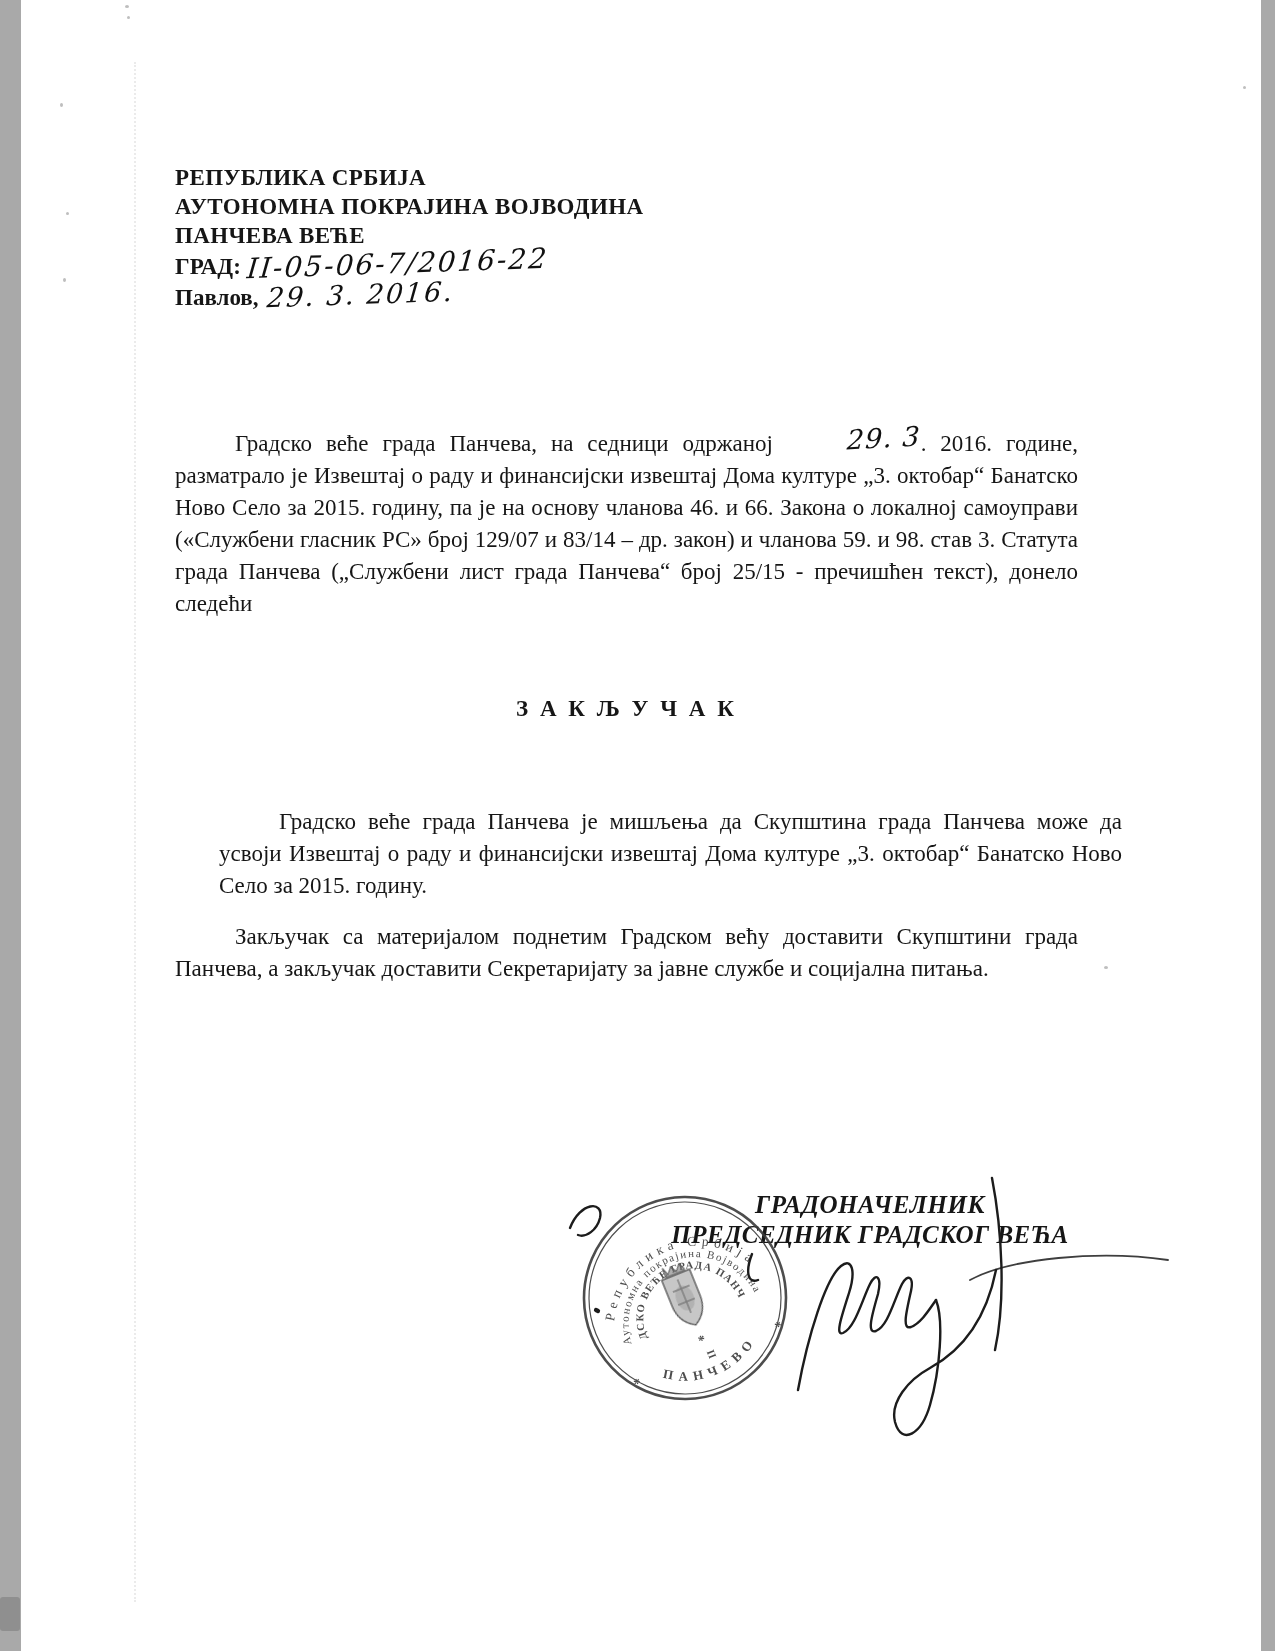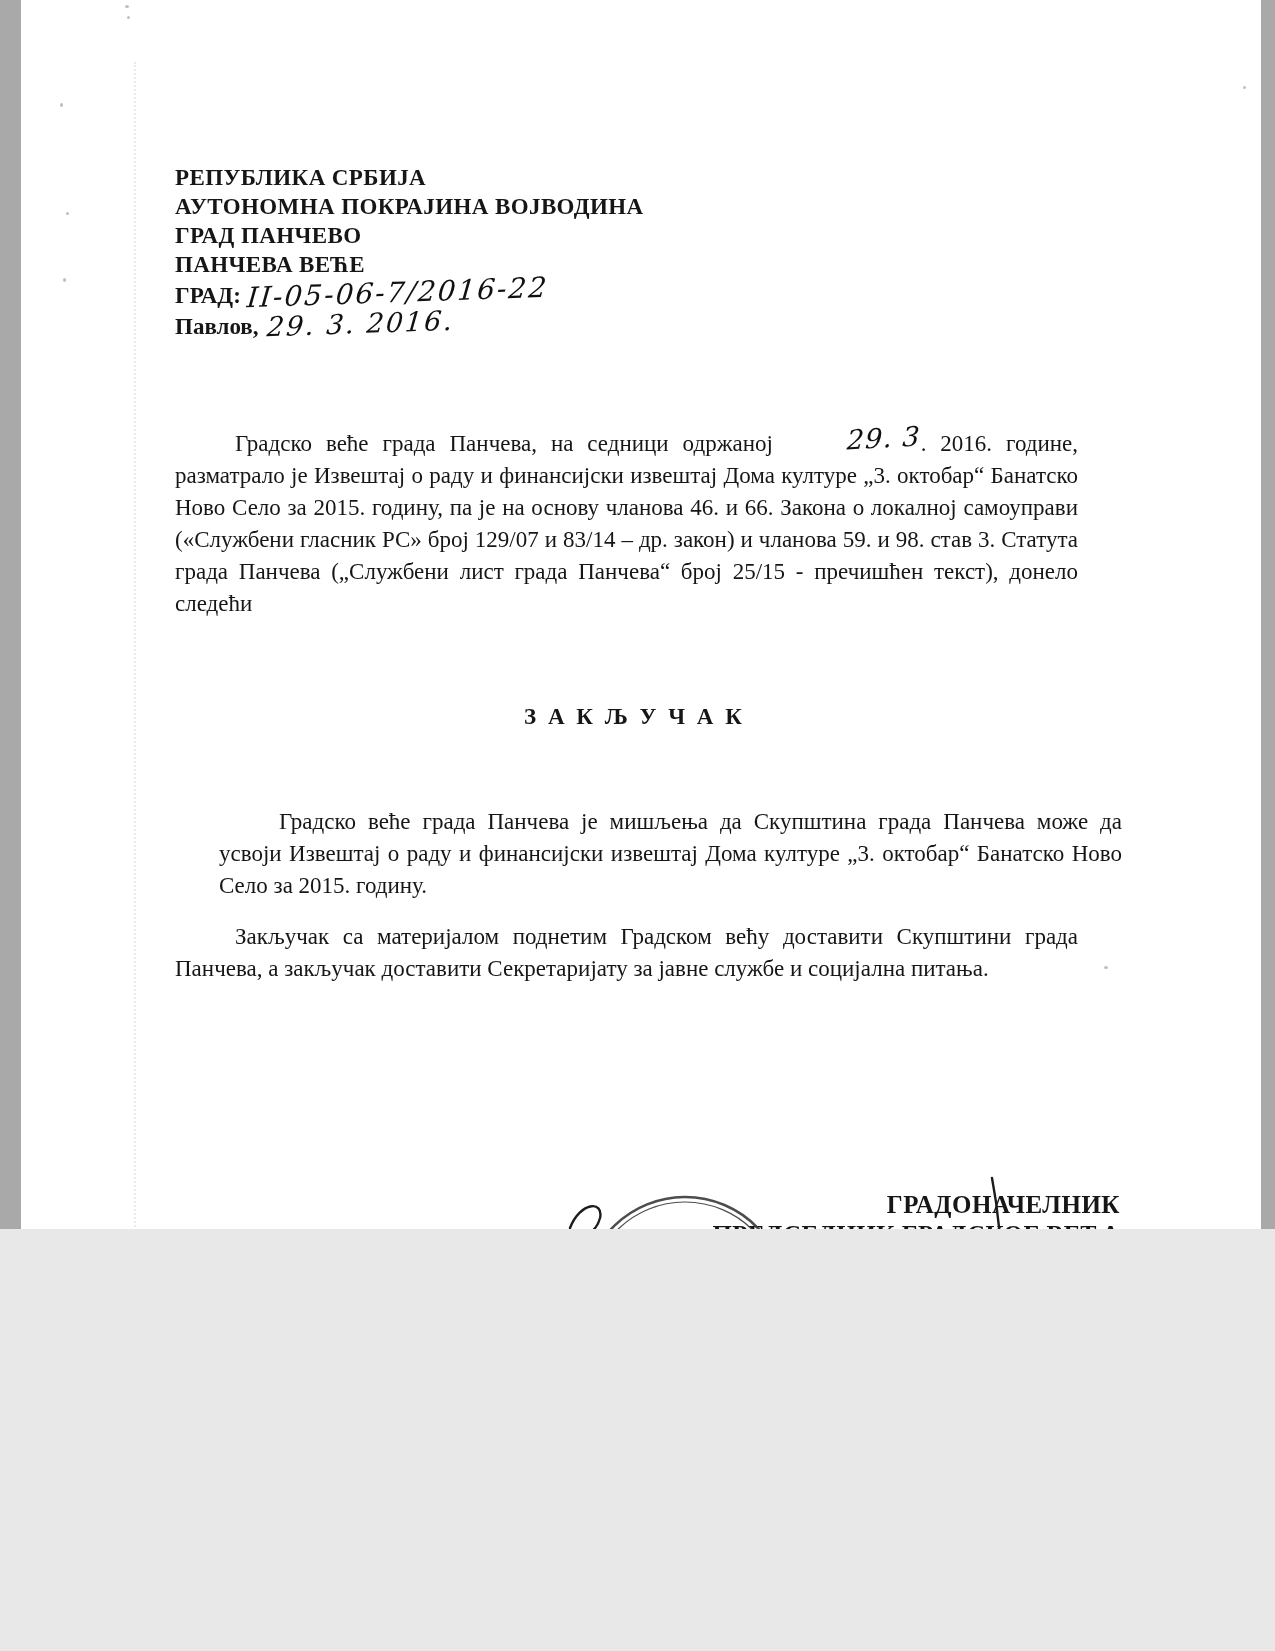--- a/index.html
+++ b/index.html
@@ -1,17 +1,17 @@
 <!DOCTYPE html>
 <html><head>
 <meta charset="utf-8">
 <style>
   html,body{margin:0;padding:0;background:#e8e8e8;}
   .page{
-    position:relative; width:1275px; height:1229px; background:#ffffff;
+    position:relative; width:1275px; height:1651px; background:#ffffff;
     overflow:hidden; font-family:"Liberation Serif","DejaVu Serif",serif; color:#161616;
   }
   
   .edge-left{position:absolute;left:0;top:0;width:21px;height:1651px;background:#a9a9a9;z-index:6;}
   .edge-right{position:absolute;left:1261px;top:0;width:14px;height:1651px;background:#a9a9a9;z-index:6;}
   .edge-blob{position:absolute;left:0;top:1597px;width:20px;height:34px;background:#8f8f8f;z-index:7;border-radius:3px;}
   .fold-line{position:absolute;left:134px;top:62px;height:1540px;width:0;border-left:2px dotted rgba(110,110,110,0.14);z-index:1;}
   .speck{position:absolute;background:#6f6f6f;opacity:.45;border-radius:50%;z-index:2;}
 
   .letterhead{position:absolute;left:175px;top:163px;z-index:2;}
@@ -29,25 +29,25 @@
 
   .para{
     position:absolute;left:175px;width:903px;margin:0;z-index:2;
     font-size:23px;line-height:32px;text-align:justify;text-indent:60px;
   }
   .para1{top:426px;}
   .para2{top:806px;margin-left:44px;}
   .para3{top:921px;}
 
   .doc-title{
-    position:absolute;left:175px;top:696px;width:903px;margin:8px;z-index:2;
+    position:absolute;left:175px;top:696px;width:903px;margin:0;z-index:2;
     font-size:23px;font-weight:bold;text-align:center;letter-spacing:3px;
   }
 
-  .sig-block{position:absolute;left:620px;top:1190px;width:500px;text-align:right;z-index:2;}
+  .sig-block{position:absolute;left:620px;top:1190px;width:500px;text-align:center;z-index:2;font-style:italic;}
   .sig-line{font-weight:bold;font-size:25px;line-height:30px;letter-spacing:.5px;white-space:nowrap;}
   .sig-name{font-weight:bold;font-size:23px;line-height:29px;}
 
   .stamp{position:absolute;left:570px;top:1183px;z-index:3;opacity:.9;}
   .stamp text{fill:#3a3a3a;}
   .st1{font-family:"Liberation Serif",serif;font-size:13.5px;letter-spacing:5px;}
   .st2{font-family:"Liberation Serif",serif;font-size:11px;letter-spacing:1.6px;}
   .st3{font-family:"Liberation Serif",serif;font-size:10.5px;font-weight:bold;letter-spacing:1.2px;}
   .stb{font-family:"Liberation Serif",serif;font-size:13px;font-weight:bold;letter-spacing:6px;}
   .st-ord{font-family:"Liberation Serif",serif;font-size:11px;font-weight:bold;}
@@ -70,21 +70,20 @@
   <div class="speck" style="left:127px;top:16px;width:3px;height:3px;"></div>
   <div class="speck" style="left:60px;top:103px;width:3px;height:4px;"></div>
   <div class="speck" style="left:66px;top:212px;width:3px;height:3px;"></div>
   <div class="speck" style="left:63px;top:278px;width:3px;height:4px;"></div>
   <div class="speck" style="left:1104px;top:966px;width:4px;height:3px;"></div>
   <div class="speck" style="left:1243px;top:86px;width:3px;height:3px;"></div>
 
   <header class="letterhead">
     <div class="lh-line">РЕПУБЛИКА СРБИЈА</div>
     <div class="lh-line">АУТОНОМНА ПОКРАЈИНА ВОЈВОДИНА</div>
-    <div class="lh-line">ГРАД ПАНЧЕВО</div>
     <div class="lh-line">ПАНЧЕВА ВЕЋЕ</div>
     <div class="num-line">
       <span>ГРАД:</span><span class="handwritten hw-num">II-05-06-7/2016-22</span>
     </div>
     <div class="place-line">
       <span>Павлов,</span><span class="handwritten hw-date">29. 3. 2016.</span>
     </div>
   </header>
 
   <p class="para para1"><span>Градско веће града Панчева, на седници одржаној</span> <span class="handwritten hw-inline">29. 3</span><span>. 2016. године, разматрало је Извештај о раду и финансијски извештај Дома културе „3. октобар“ Банатско Ново Село за 2015. годину, па је на основу чланова 46. и 66. Закона о локалној самоуправи («Службени гласник РС» број 129/07 и 83/14 – др. закон) и чланова 59. и 98. став 3. Статута града Панчева („Службени лист града Панчева“ број 25/15 - пречишћен текст), донело следећи</span></p>

